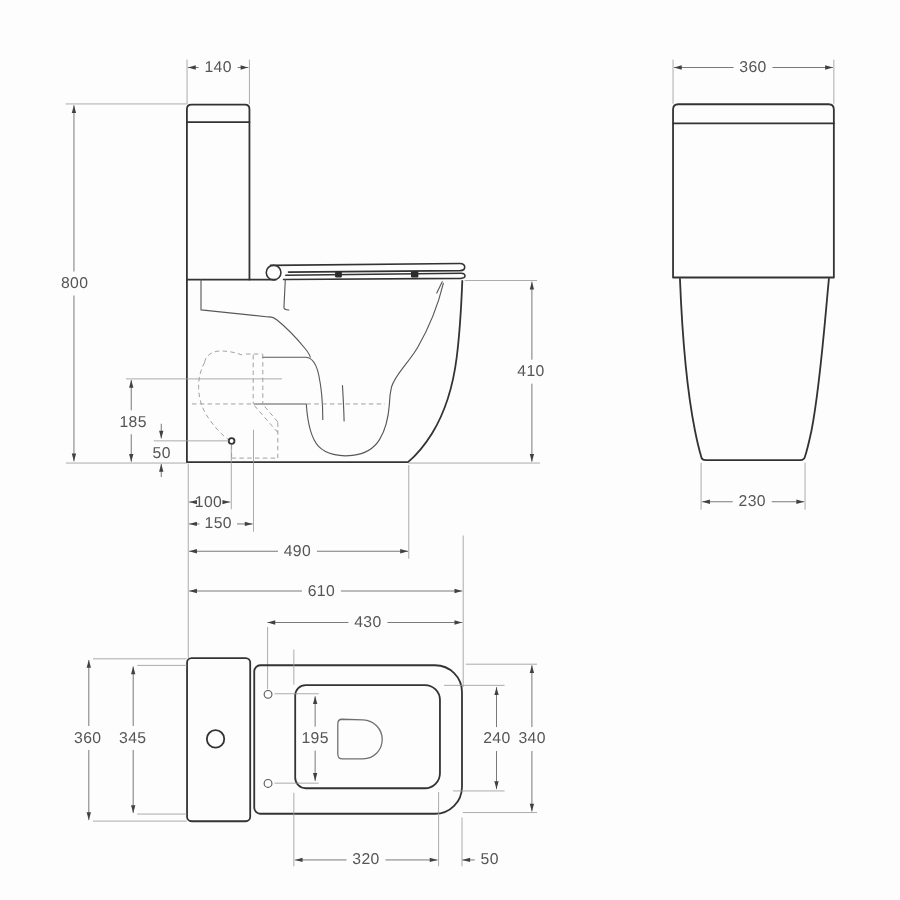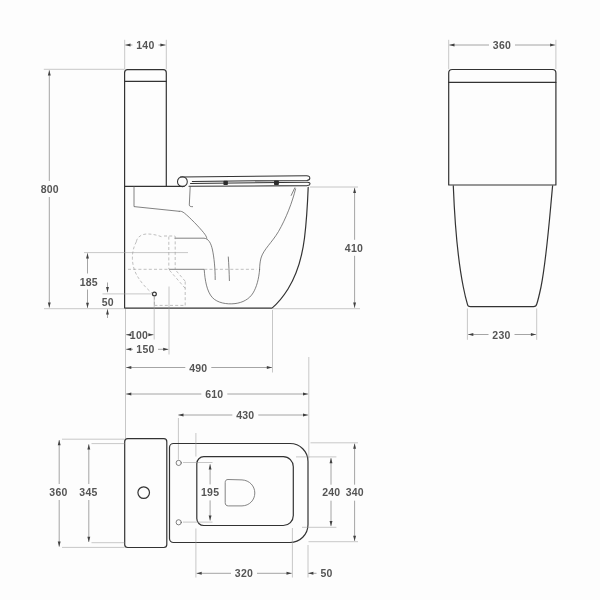--- a/index.html
+++ b/index.html
@@ -1,16 +1,16 @@
 <!DOCTYPE html>
 <html><head>
 <meta charset="utf-8">
 <style>
 html,body{margin:0;padding:0;background:#fdfdfd;}
-#wrap{width:524px;height:600px;position:relative;font-weight:bold;}
+#wrap{width:524px;height:600px;position:relative;}
 svg{display:block;}
 text{font-family:"Liberation Sans",sans-serif;font-size:10.5px;fill:#555;letter-spacing:0.25px;}
 .o{stroke:#333;stroke-width:1.2;fill:none;stroke-linecap:round;stroke-linejoin:round;}
 .s{stroke:#333;stroke-width:1.05;fill:none;stroke-linecap:round;stroke-linejoin:round;}
 .m{stroke:#585858;stroke-width:0.75;fill:none;stroke-linecap:round;stroke-linejoin:round;}
 .t{stroke:#9a9a9a;stroke-width:0.55;fill:none;}
 .g{stroke:#757575;stroke-width:0.65;fill:none;}
 .d{stroke:#969696;stroke-width:0.6;fill:none;stroke-dasharray:3 2.2;}
 </style>
 </head>

